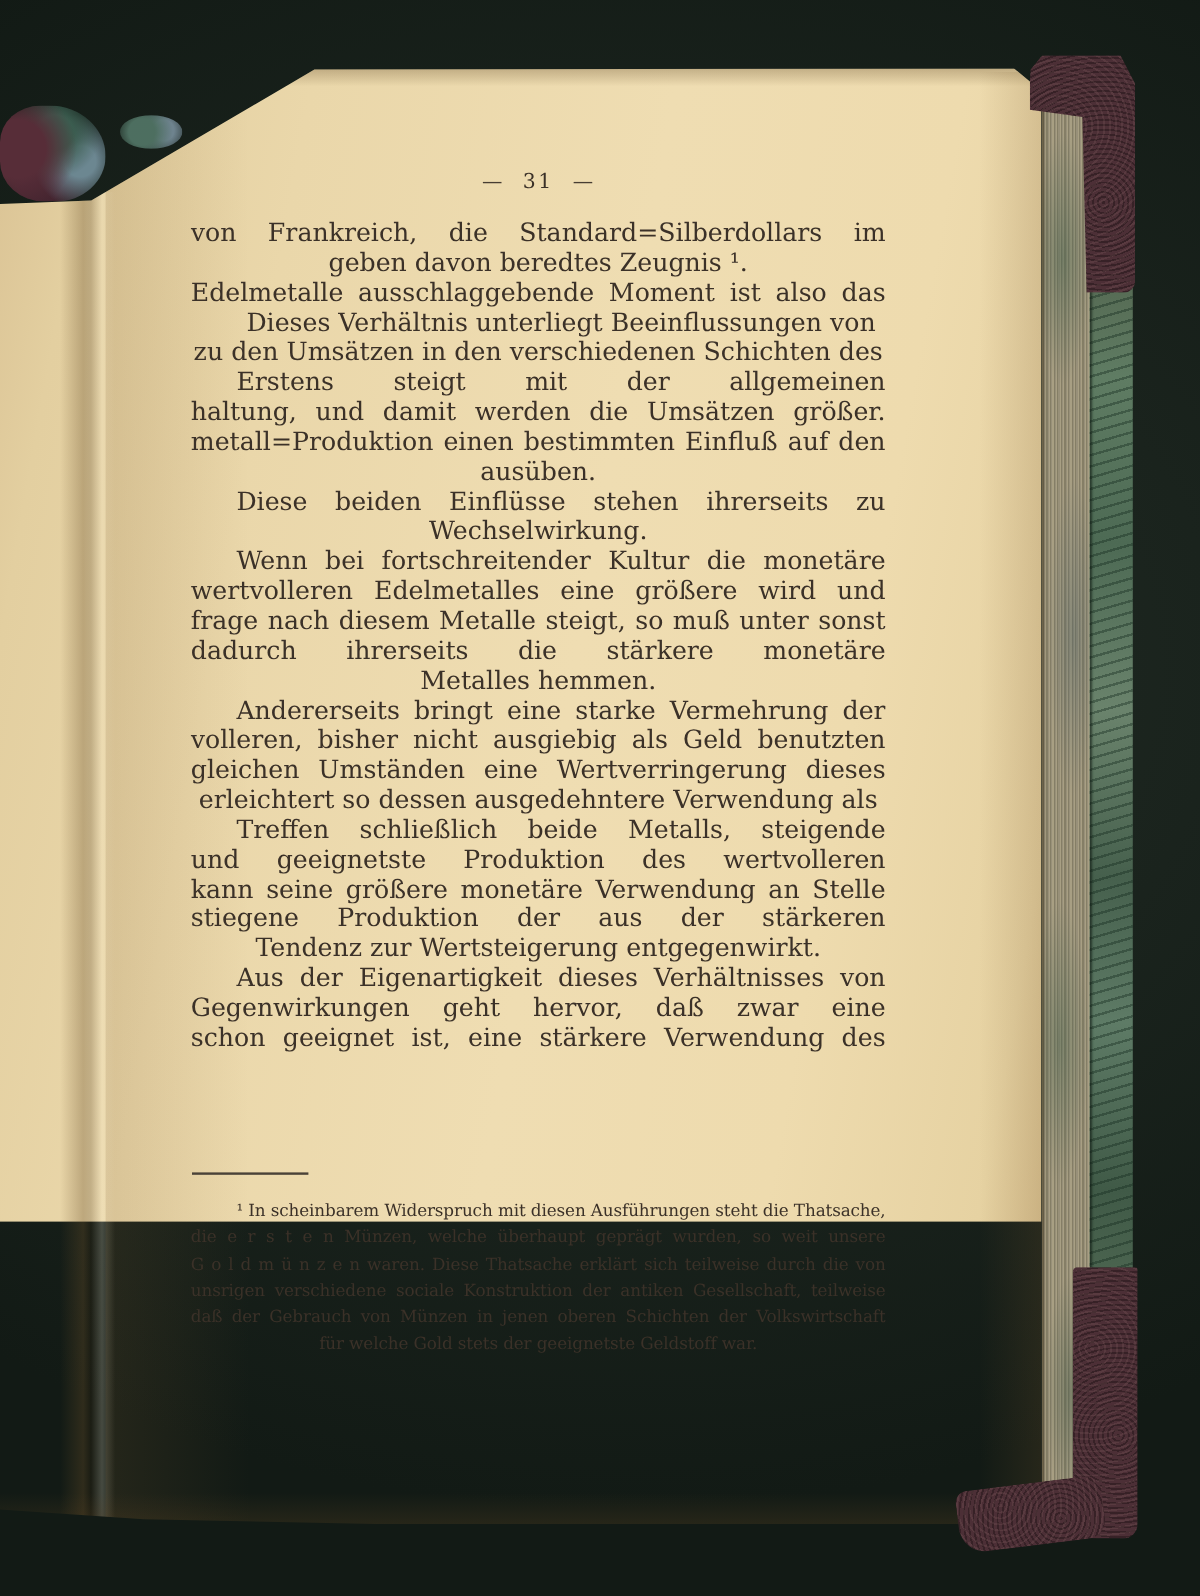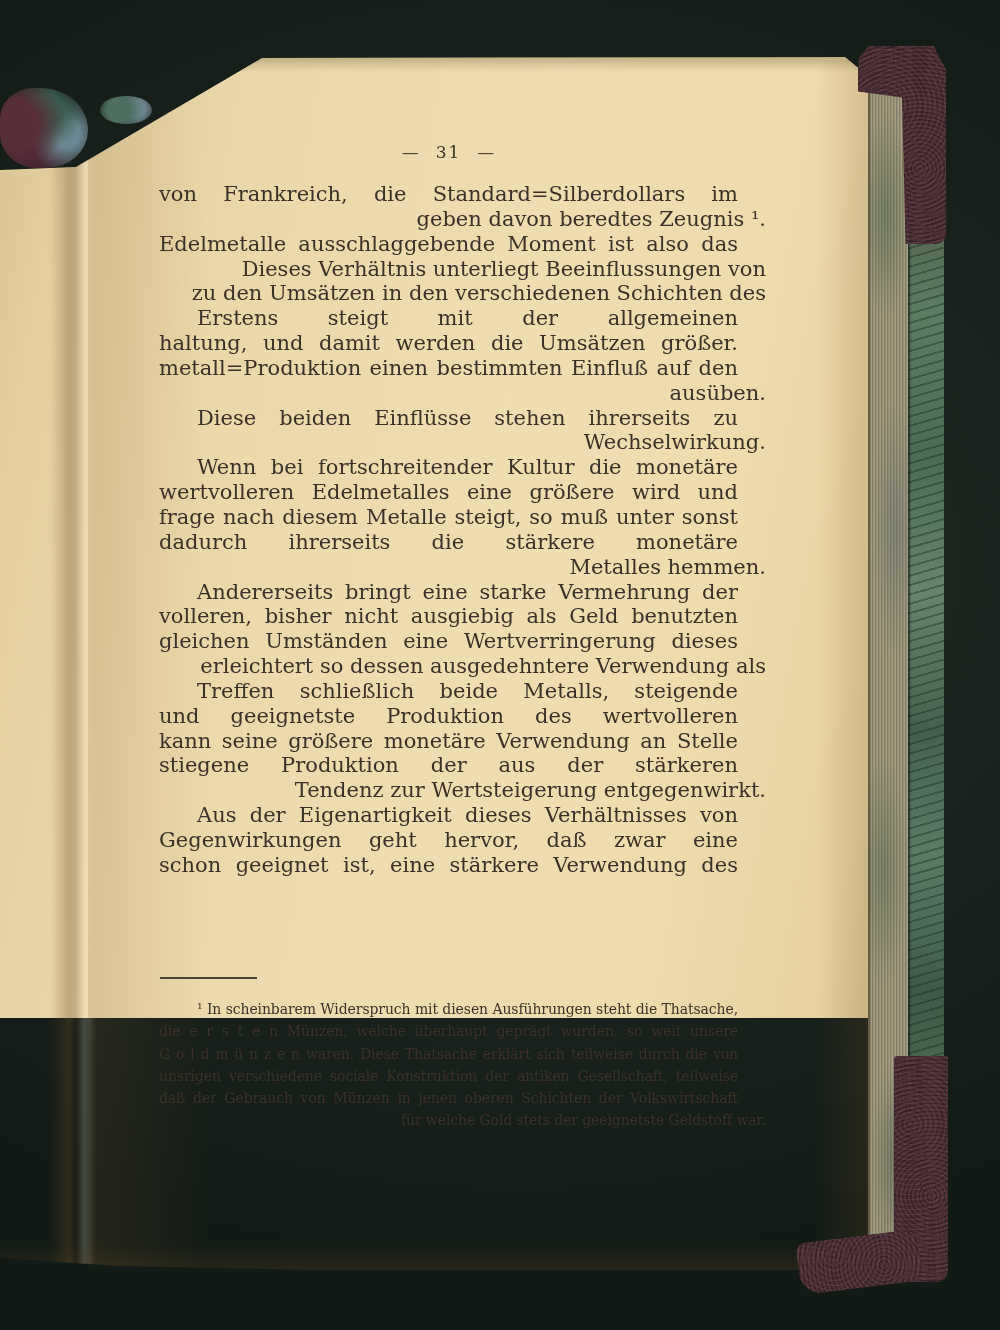--- a/index.html
+++ b/index.html
@@ -109,21 +109,21 @@
   .page-head .dash{margin:0 16px;color:#473d32;}
   .page-head .num{letter-spacing:2px;}
   .bodytext{position:absolute;top:182px;left:0;width:100%;}
   .foottext{position:absolute;top:998px;left:0;width:100%;}
   .line{
     width:100%;overflow:hidden;white-space:normal;
   }
   .bodytext .line{height:24.85px;line-height:24.85px;font-size:21px;}
   .foottext .line{height:22.3px;line-height:22.3px;font-size:14px;letter-spacing:-.1px;}
   .line.j{text-align:justify;text-align-last:justify;}
-  .line.e{text-align:right;margin-left:28px;}
+  .line.e{text-align:center;}
   .line.ind{padding-left:38px;box-sizing:border-box;}
   .footrule{
     position:absolute;top:977px;left:1px;width:97px;height:2px;
     background:#4a4238;
   }
 </style>
 </head>
 <body>
 
 <div class="stage">

